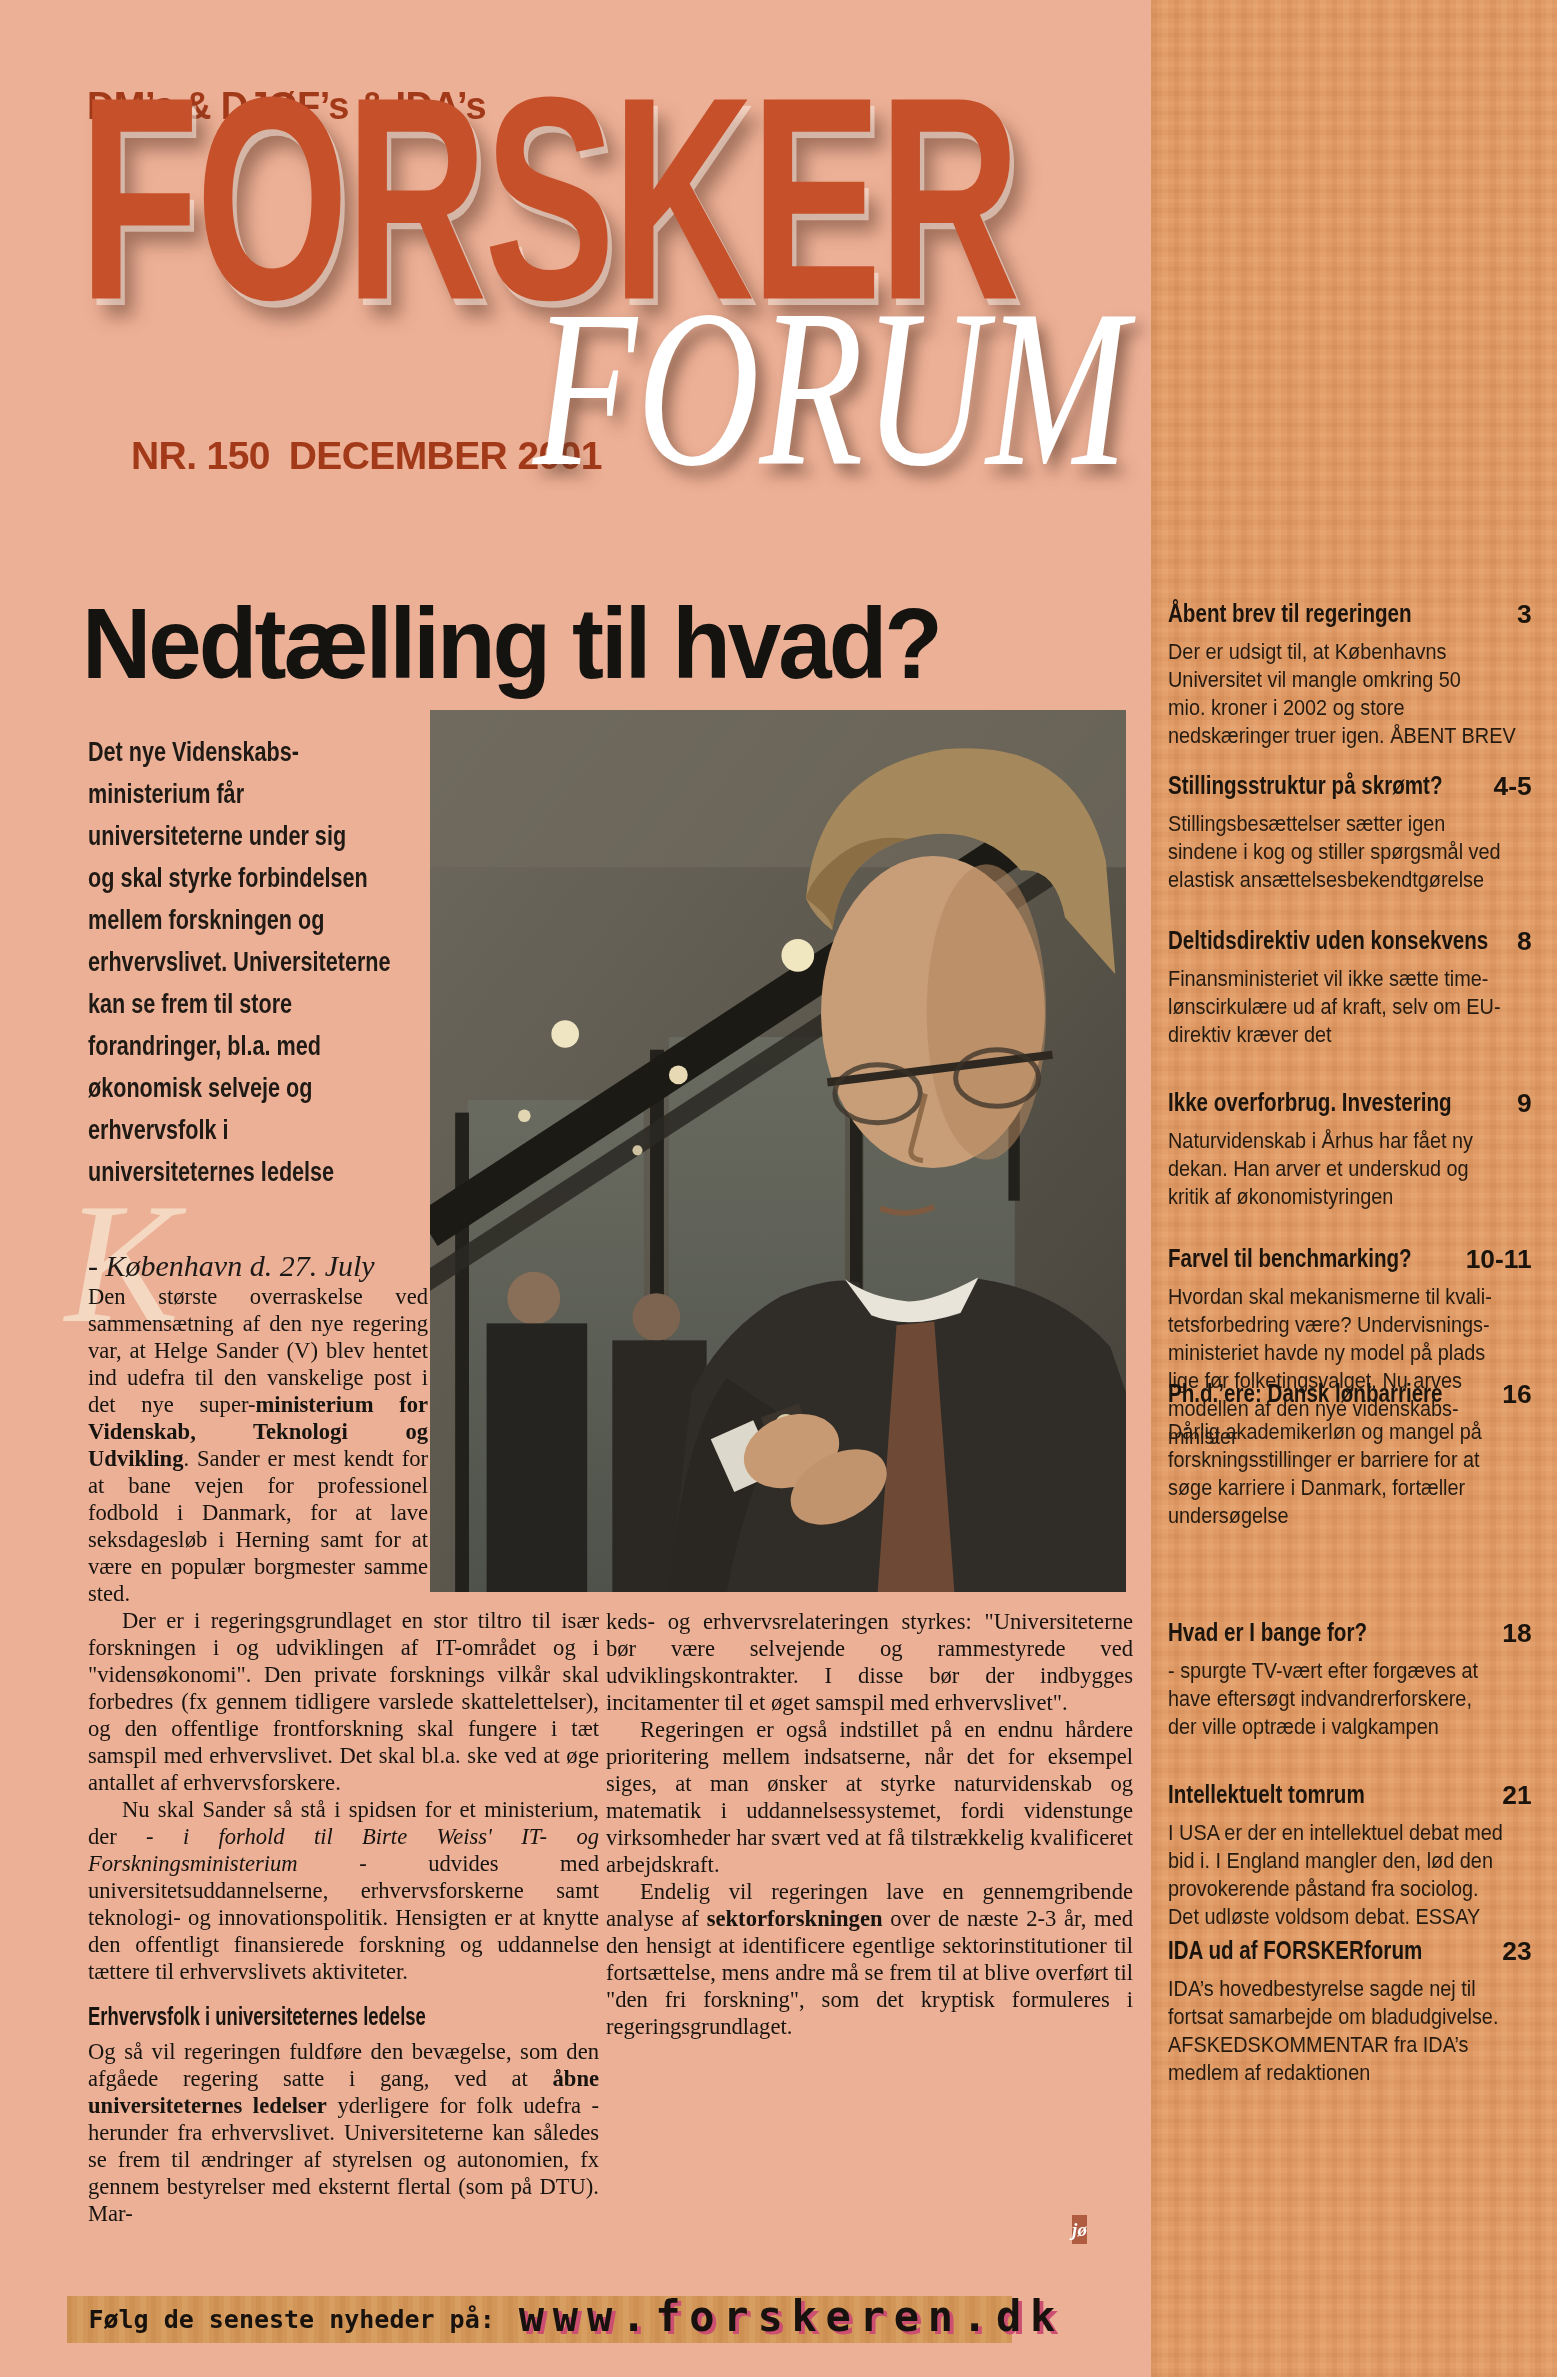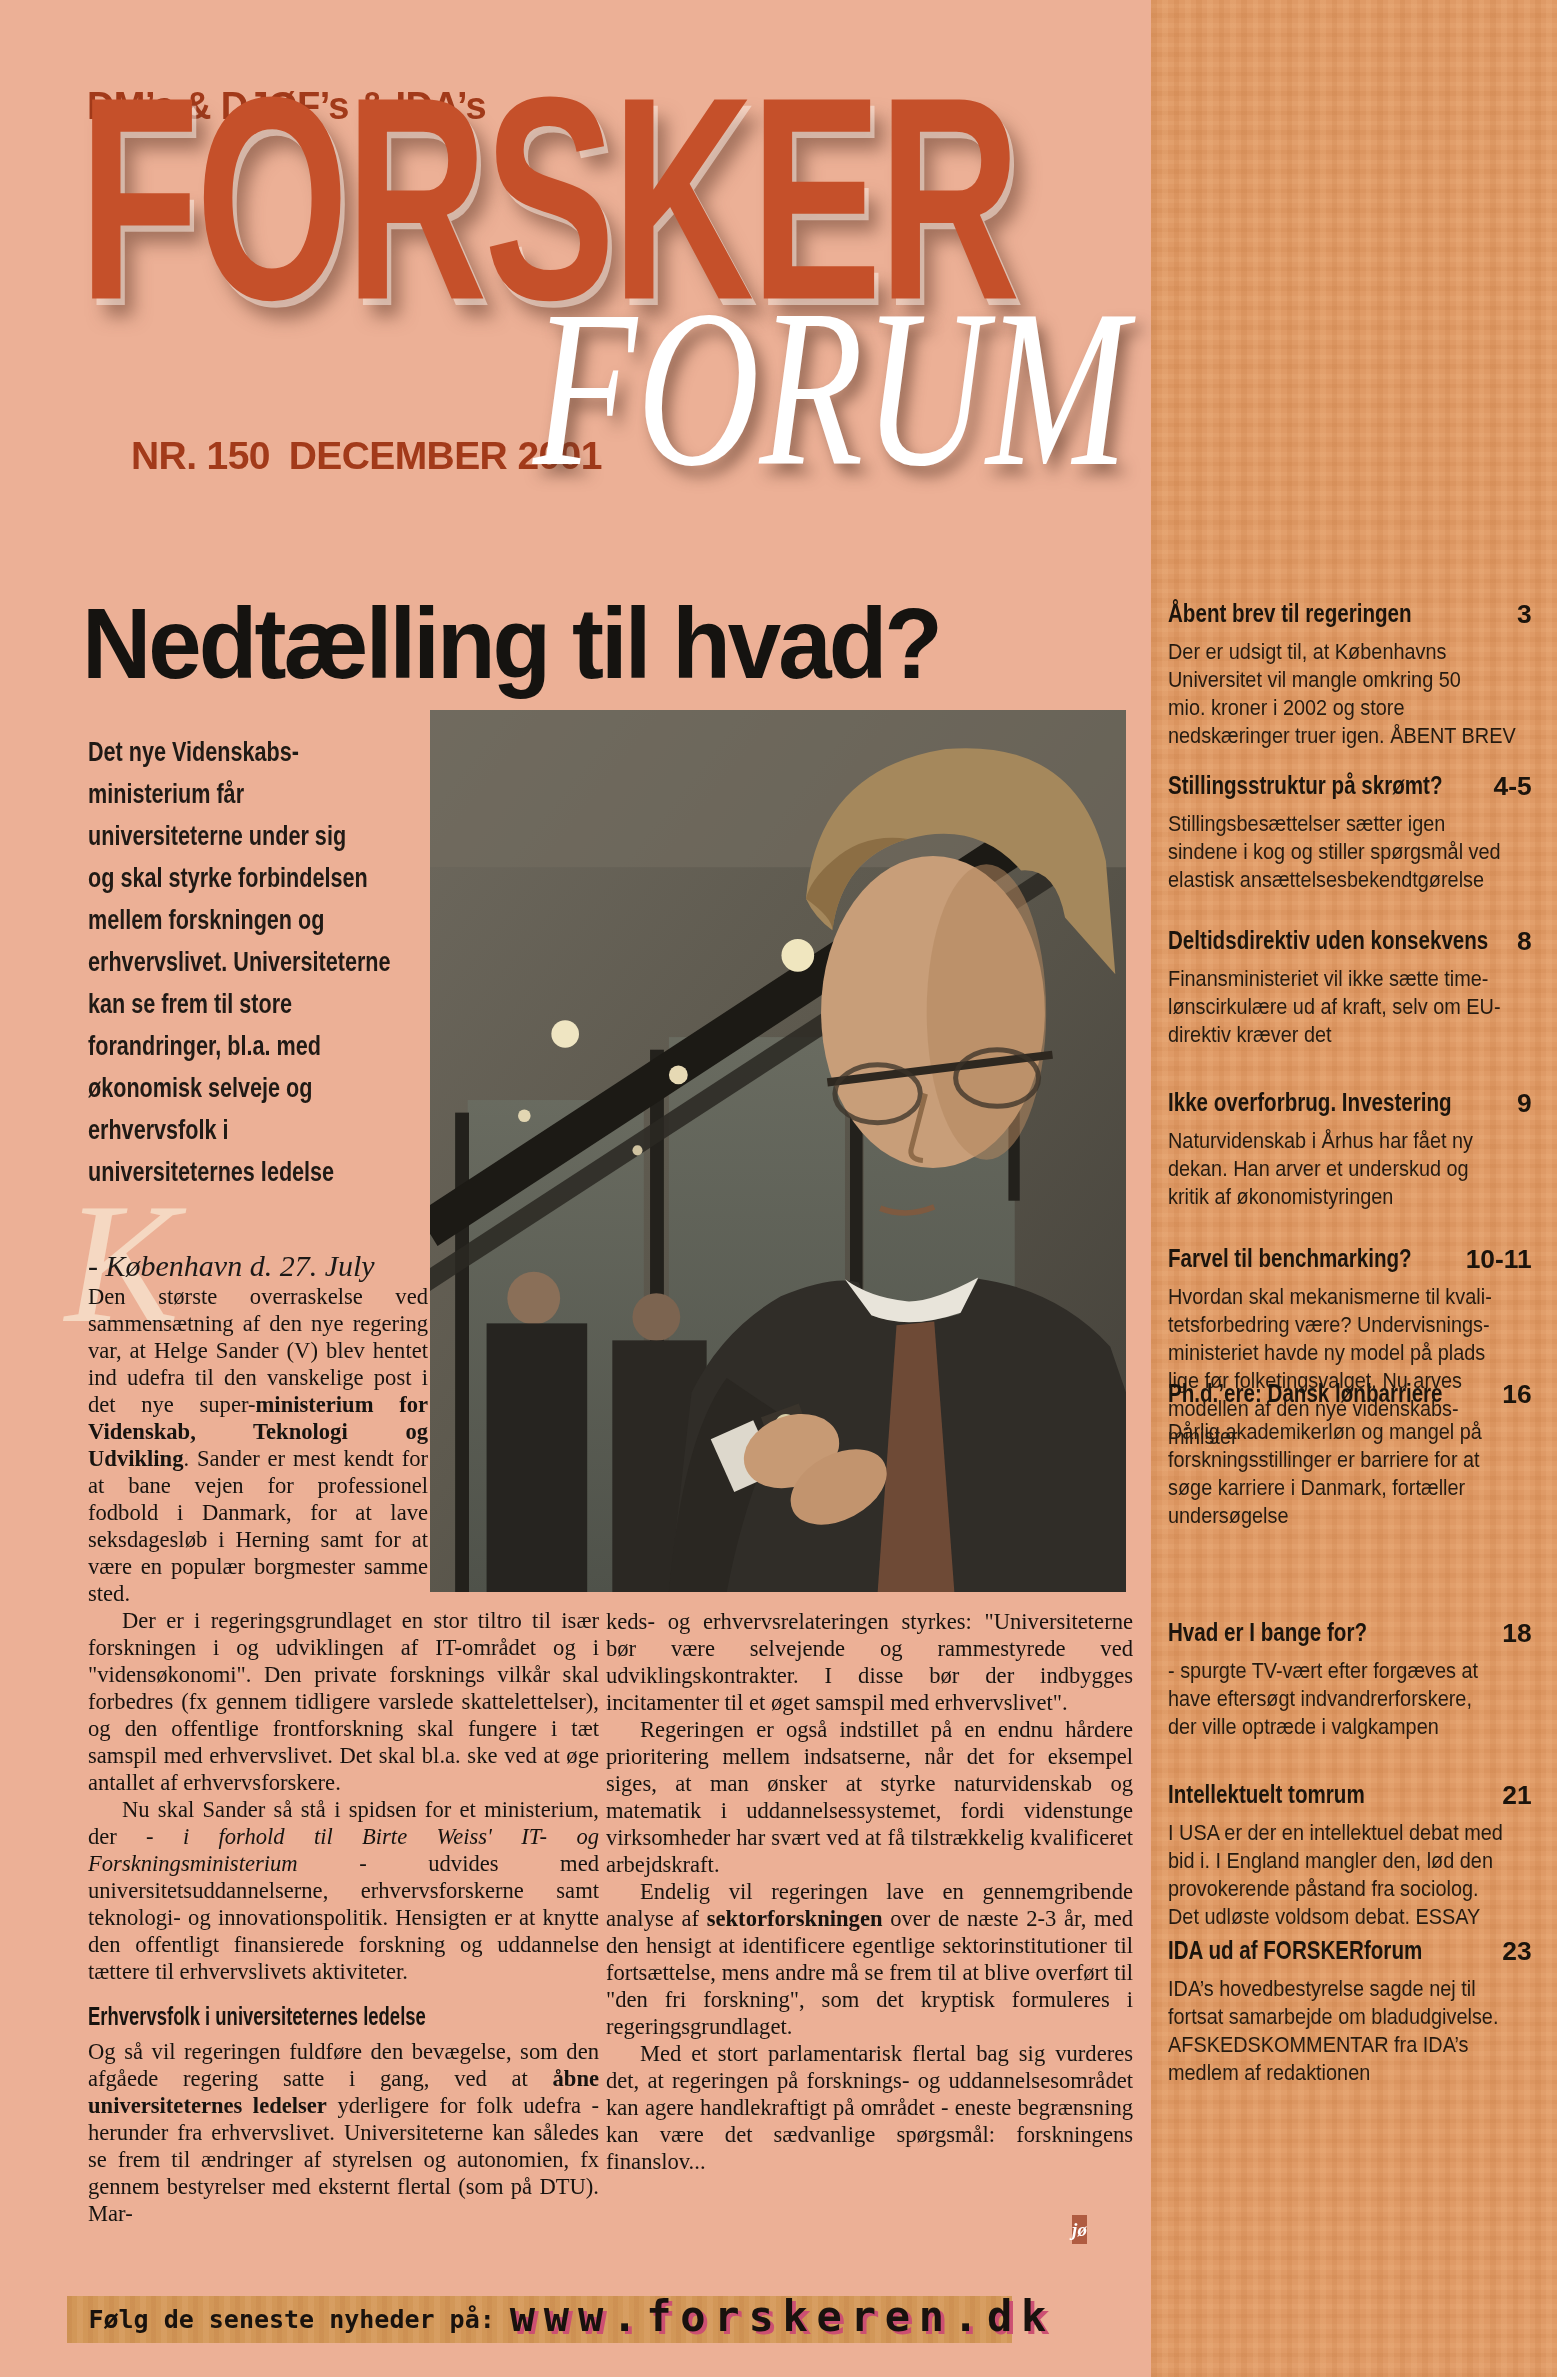--- a/index.html
+++ b/index.html
@@ -147,21 +147,21 @@
     white-space:pre-line;
     transform:scaleX(.88);transform-origin:0 0;
   }
 
   
   .footer-bar{
     left:67px;top:2296px;width:945px;height:47px;z-index:2;
     background-color:var(--bar-bg);
     background-image:
       repeating-linear-gradient(90deg, rgba(186,116,60,.18) 0 5px, rgba(0,0,0,0) 5px 10px, rgba(244,196,150,.15) 10px 15.7px, rgba(0,0,0,0) 15.7px 21px);
-    display:flex;align-items:center;padding-left:21.4px;box-sizing:border-box;
+    display:flex;align-items:center;padding-left:21.4px;box-sizing:border-box;gap:9px;
   }
   .footer-label{
     font-family:"DejaVu Sans Mono","Liberation Mono",monospace;font-weight:bold;
     font-size:25px;color:#18120e;white-space:nowrap;
   }
   .footer-url{
     margin-left:15px;margin-top:-6.3px;
     font-family:"DejaVu Sans Mono","Liberation Mono",monospace;font-weight:bold;
     font-size:42px;letter-spacing:8.8px;color:#18120e;white-space:nowrap;
     text-shadow:3.8px 2.5px 0 var(--url-shadow);
@@ -267,21 +267,20 @@
   <p class="ind"><span>Der er i regeringsgrundlaget en stor tiltro til især forskningen i og udviklingen af IT-området og i "vidensøkonomi". Den private forsknings vilkår skal forbedres (fx gennem tidligere varslede skattelettelser), og den offentlige frontforskning skal fungere i tæt samspil med erhvervslivet. Det skal bl.a. ske ved at øge antallet af erhvervsforskere.</span></p>
   <p class="ind"><span>Nu skal Sander så stå i spidsen for et ministerium, der - </span><span class="i">i forhold til Birte Weiss' IT- og Forskningsministerium</span><span> - udvides med universitetsuddannelserne, erhvervsforskerne samt teknologi- og innovationspolitik. Hensigten er at knytte den offentligt finansierede forskning og uddannelse tættere til erhvervslivets aktiviteter.</span></p>
   <div class="subhead">Erhvervsfolk i universiteternes ledelse</div>
   <p><span>Og så vil regeringen fuldføre den bevægelse, som den afgåede regering satte i gang, ved at </span><span class="b">åbne universiteternes ledelser</span><span> yderligere for folk udefra - herunder fra erhvervslivet. Universiteterne kan således se frem til ændringer af styrelsen og autonomien, fx gennem bestyrelser med eksternt flertal (som på DTU). Mar-</span></p>
 </div>
 
 <div class="abs bodycol col2">
   <p><span>keds- og erhvervsrelateringen styrkes: "Universiteterne bør være selvejende og rammestyrede ved udviklingskontrakter. I disse bør der indbygges incitamenter til et øget samspil med erhvervslivet".</span></p>
   <p class="ind"><span>Regeringen er også indstillet på en endnu hårdere prioritering mellem indsatserne, når det for eksempel siges, at man ønsker at styrke naturvidenskab og matematik i uddannelsessystemet, fordi videnstunge virksomheder har svært ved at få tilstrækkelig kvalificeret arbejdskraft.</span></p>
   <p class="ind"><span>Endelig vil regeringen lave en gennemgribende analyse af </span><span class="b">sektorforskningen</span><span> over de næste 2-3 år, med den hensigt at identificere egentlige sektorinstitutioner til fortsættelse, mens andre må se frem til at blive overført til "den fri forskning", som det kryptisk formuleres i regeringsgrundlaget.</span></p>
-  <p class="ind"><span>Med et stort parlamentarisk flertal bag sig vurderes det, at regeringen på forsknings- og uddannelsesområdet kan agere handlekraftigt på området - eneste begrænsning kan være det sædvanlige spørgsmål: forskningens finanslov...</span></p>
 </div>
 
 <div class="abs sign-box">
   <span>jø</span>
 </div>
 
 <div class="abs toc">
   <div class="toc-entry">
     <div class="toc-head"><span class="toc-title">Åbent brev til regeringen</span><span class="toc-page">3</span></div>
     <div class="toc-desc">Der er udsigt til, at Københavns

